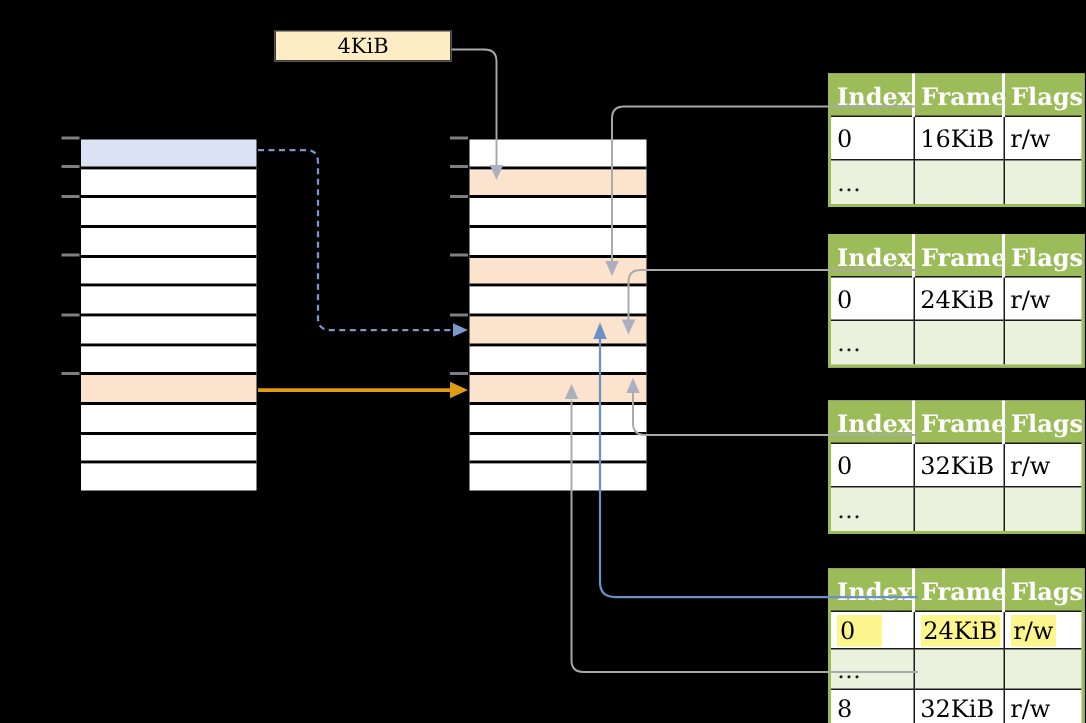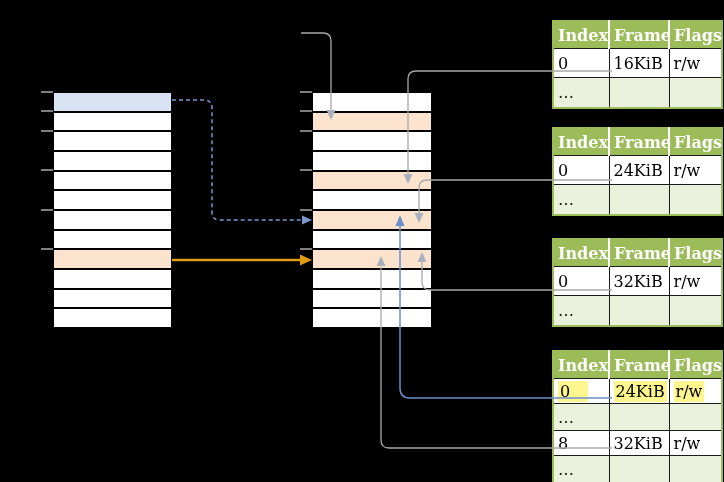--- a/index.html
+++ b/index.html
@@ -18,40 +18,43 @@
   #middle-column{width:120px;}
   .mem-row{flex:1;background:#ffffff;border-bottom:2px solid #000;}
   .mem-row:last-child{border-bottom:none;}
   .mem-row.hl-blue{background:#dae3f3;}
   .mem-row.hl-peach{background:#fbe3cd;}
   .tick{position:absolute;width:12px;height:2px;background:#7f7f7f;}
 
   
   .pt{position:absolute;left:552px;width:169px;border-collapse:collapse;
       table-layout:fixed;background:#fff;font-size:16px;}
-  .pt{border:2px solid #9cbb59;}
+  .pt{border:2px solid #9cbb59;margin-top:29px;}
   .pt col.c-index{width:56px;} .pt col.c-frame{width:60px;} .pt col.c-flags{width:53px;}
   .pt th{background:#9cbb59;color:#fff;font-weight:bold;text-align:left;
          padding:1px 4px;height:24px;border-right:2px solid #fff;font-size:16px;}
   .pt th:last-child{border-right:none;text-align:right;}
   .pt td{border:1px solid #1a1a1a;padding:1px 4px;color:#000;vertical-align:middle;}
   .pt tr.r-data td{height:26px;}
   .pt tr.r-dots td{height:27px;background:#eaf1dd;color:#1a1a1a;}
   .pt-4 tr.r-data td{height:22px;}
   .pt-4 tr.r-dots td{height:24px;}
   .hl{background:#fdf58d;padding:1px 2px;}
   .hl-wide{padding-right:18px;}
 
   svg.overlay{position:absolute;left:0;top:0;pointer-events:none;}
 </style>
 </head>
 <body>
 
 <div class="canvas">
 
+  <div class="page-size-box">
+    <span>4KiB</span>
+  </div>
 
   <div id="left-column" class="mem-col" style="left:53px;">
       <div class="mem-row hl-blue"></div>
       <div class="mem-row"></div>
       <div class="mem-row"></div>
       <div class="mem-row"></div>
       <div class="mem-row"></div>
       <div class="mem-row"></div>
       <div class="mem-row"></div>
       <div class="mem-row"></div>

